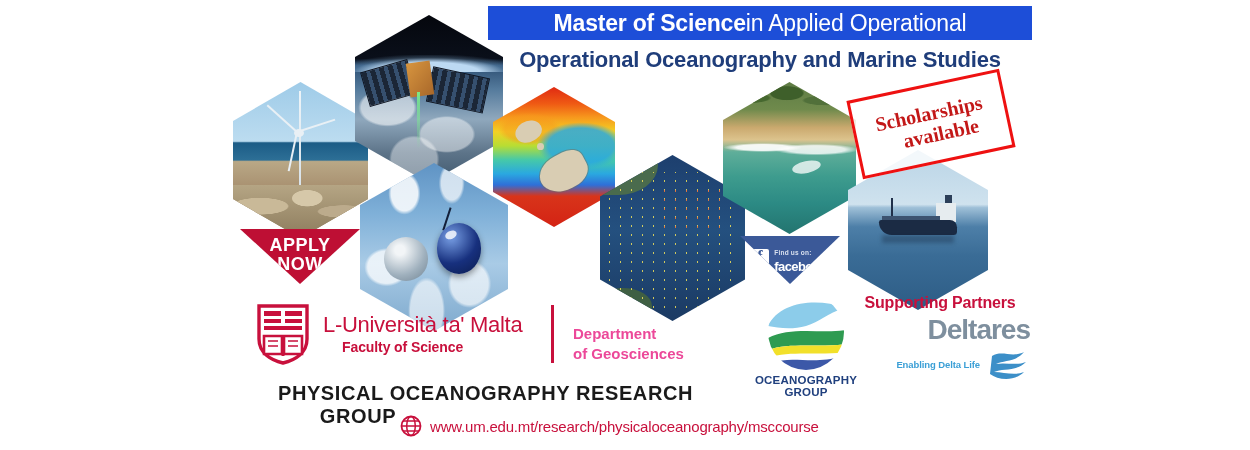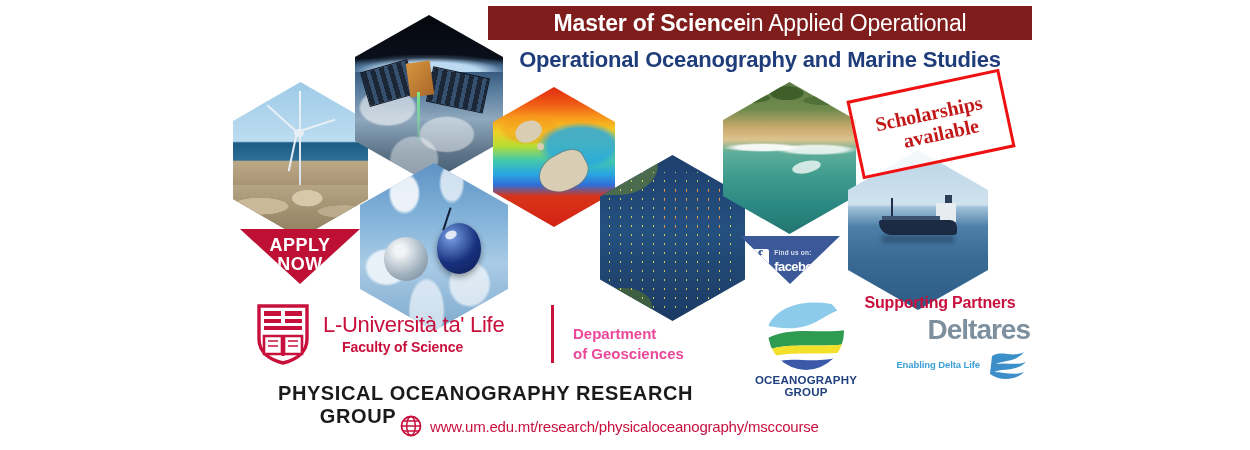--- a/index.html
+++ b/index.html
@@ -169,21 +169,21 @@
     text-align:center;color:#3b5998;font-weight:bold;font-size:17px;
     font-family:"Liberation Serif", serif;
   }
   .fb-text{line-height:1.02;}
   .fb-top{color:#d9e0ef;font-size:6.5px;font-weight:bold;letter-spacing:.2px;}
   .fb-bot{color:#ffffff;font-size:13px;font-weight:bold;letter-spacing:-.6px;}
 
   
   .title-bar{
     position:absolute;left:488px;top:6px;width:544px;height:34px;
-    background:#7f1d1d;display:flex;align-items:center;justify-content:center;
+    background:#1d4ed8;display:flex;align-items:center;justify-content:center;
   }
   .title-bar .t1{color:#ffffff;font-size:23px;font-weight:bold;letter-spacing:-.2px;}
   .title-bar .t2{color:#ffffff;font-size:23px;font-weight:normal;letter-spacing:-.2px;}
   .subtitle{
     position:absolute;left:488px;top:45px;width:544px;height:30px;
     display:flex;align-items:center;justify-content:center;
     color:#1f3d7a;font-size:22px;font-weight:bold;letter-spacing:-.2px;
   }
 
   
@@ -347,21 +347,21 @@
       <rect x="9" y="8" width="17" height="5" fill="#C8103C"></rect>
       <rect x="30" y="8" width="17" height="5" fill="#C8103C"></rect>
       <rect x="9" y="16" width="17" height="4" fill="#C8103C"></rect>
       <rect x="30" y="16" width="17" height="4" fill="#C8103C"></rect>
       <rect x="9" y="23" width="38" height="4" fill="#C8103C"></rect>
       <path d="M9 33 H27 V51 H9 Z M29 33 H47 V51 H29 Z" fill="#ffffff" stroke="#C8103C" stroke-width="2.6"></path>
       <path d="M28 33 V53" stroke="#C8103C" stroke-width="3"></path>
       <path d="M13 38 H23 M13 43 H23 M33 38 H43 M33 43 H43" stroke="#C8103C" stroke-width="1.5"></path>
     </svg>
     <div class="uom-txt">
-      <div class="l1">L-Università ta' Life</div>
+      <div class="l1">L-Università ta' Malta</div>
       <div class="l2">Faculty of Science</div>
     </div>
   </div>
 
   <div class="divider"></div>
 
   <div class="dept">
     <div>Department</div>
     <div>of Geosciences</div>
   </div>

